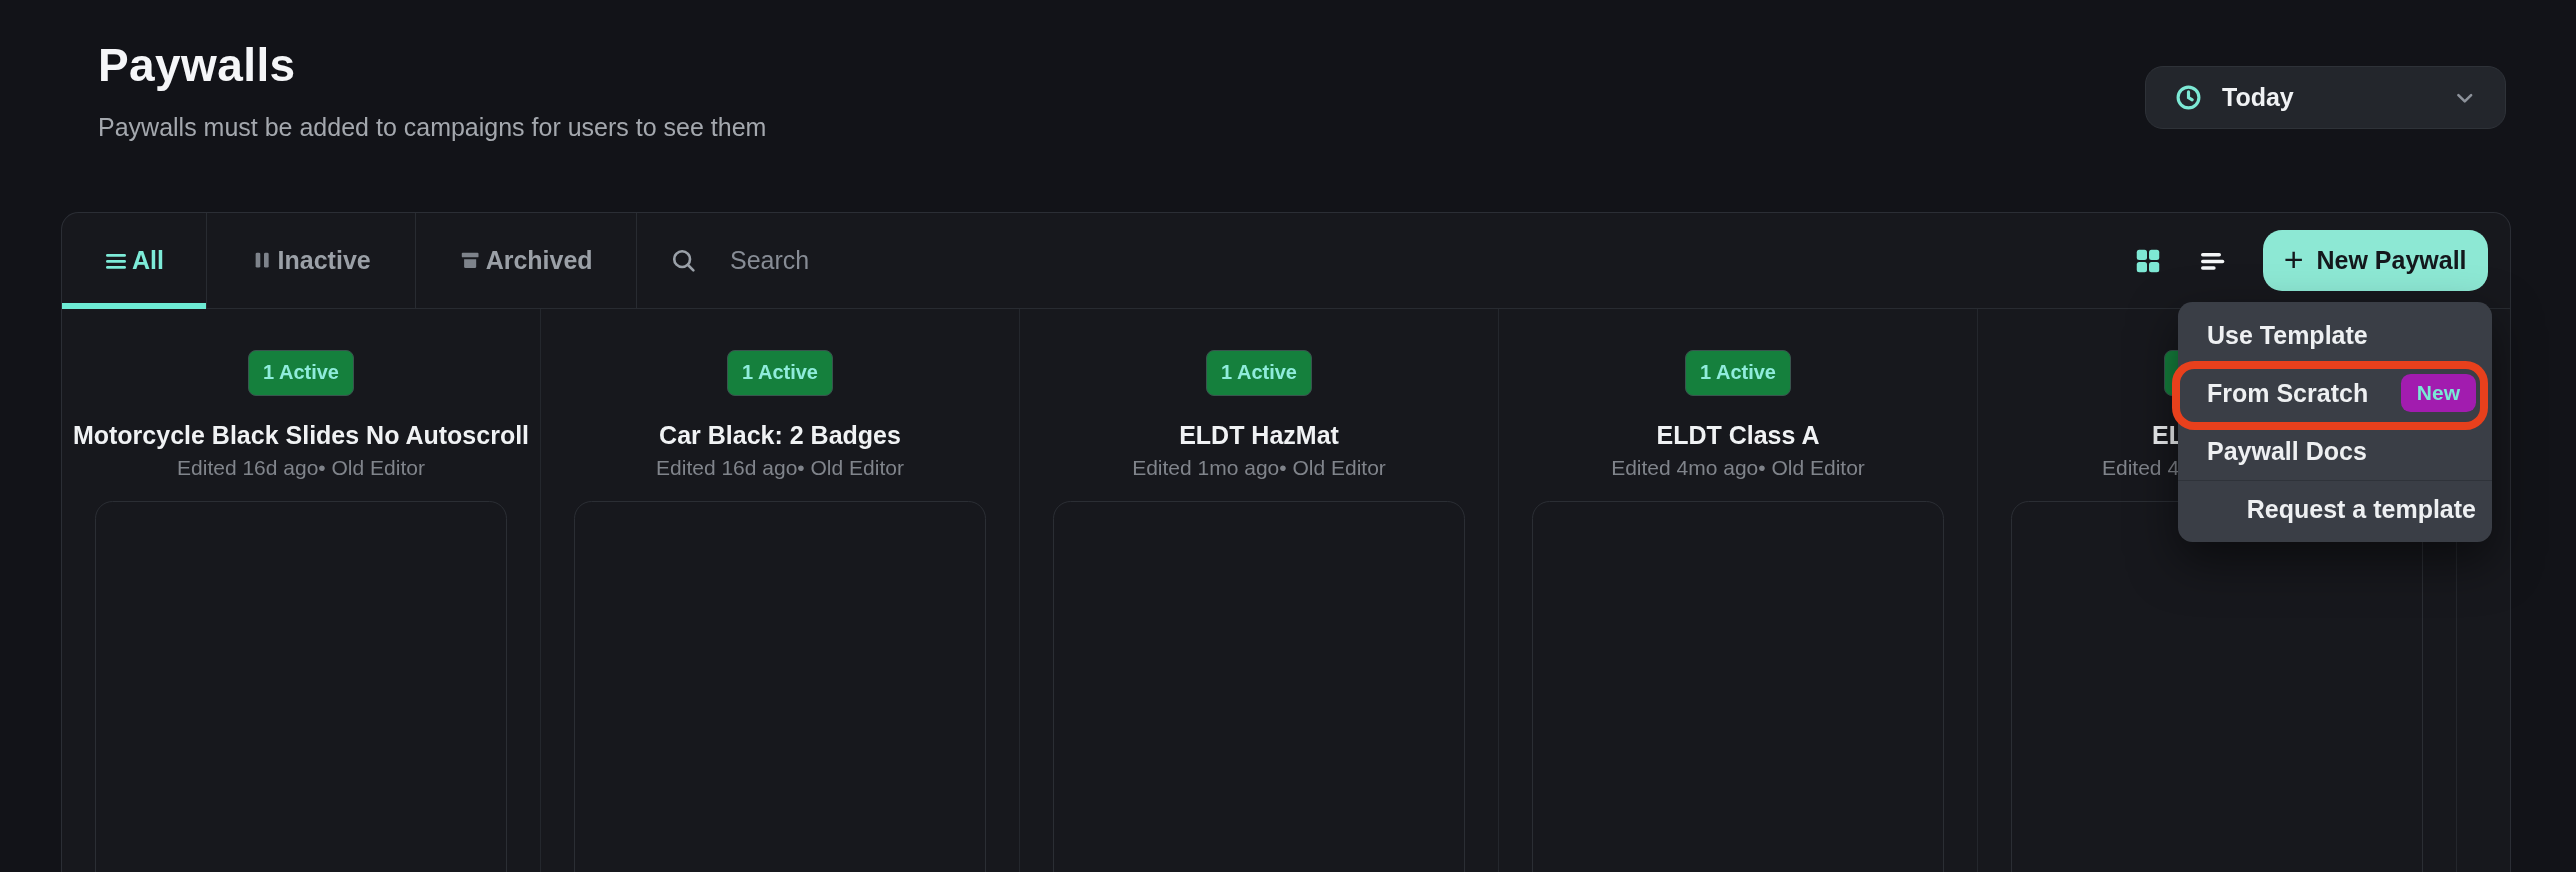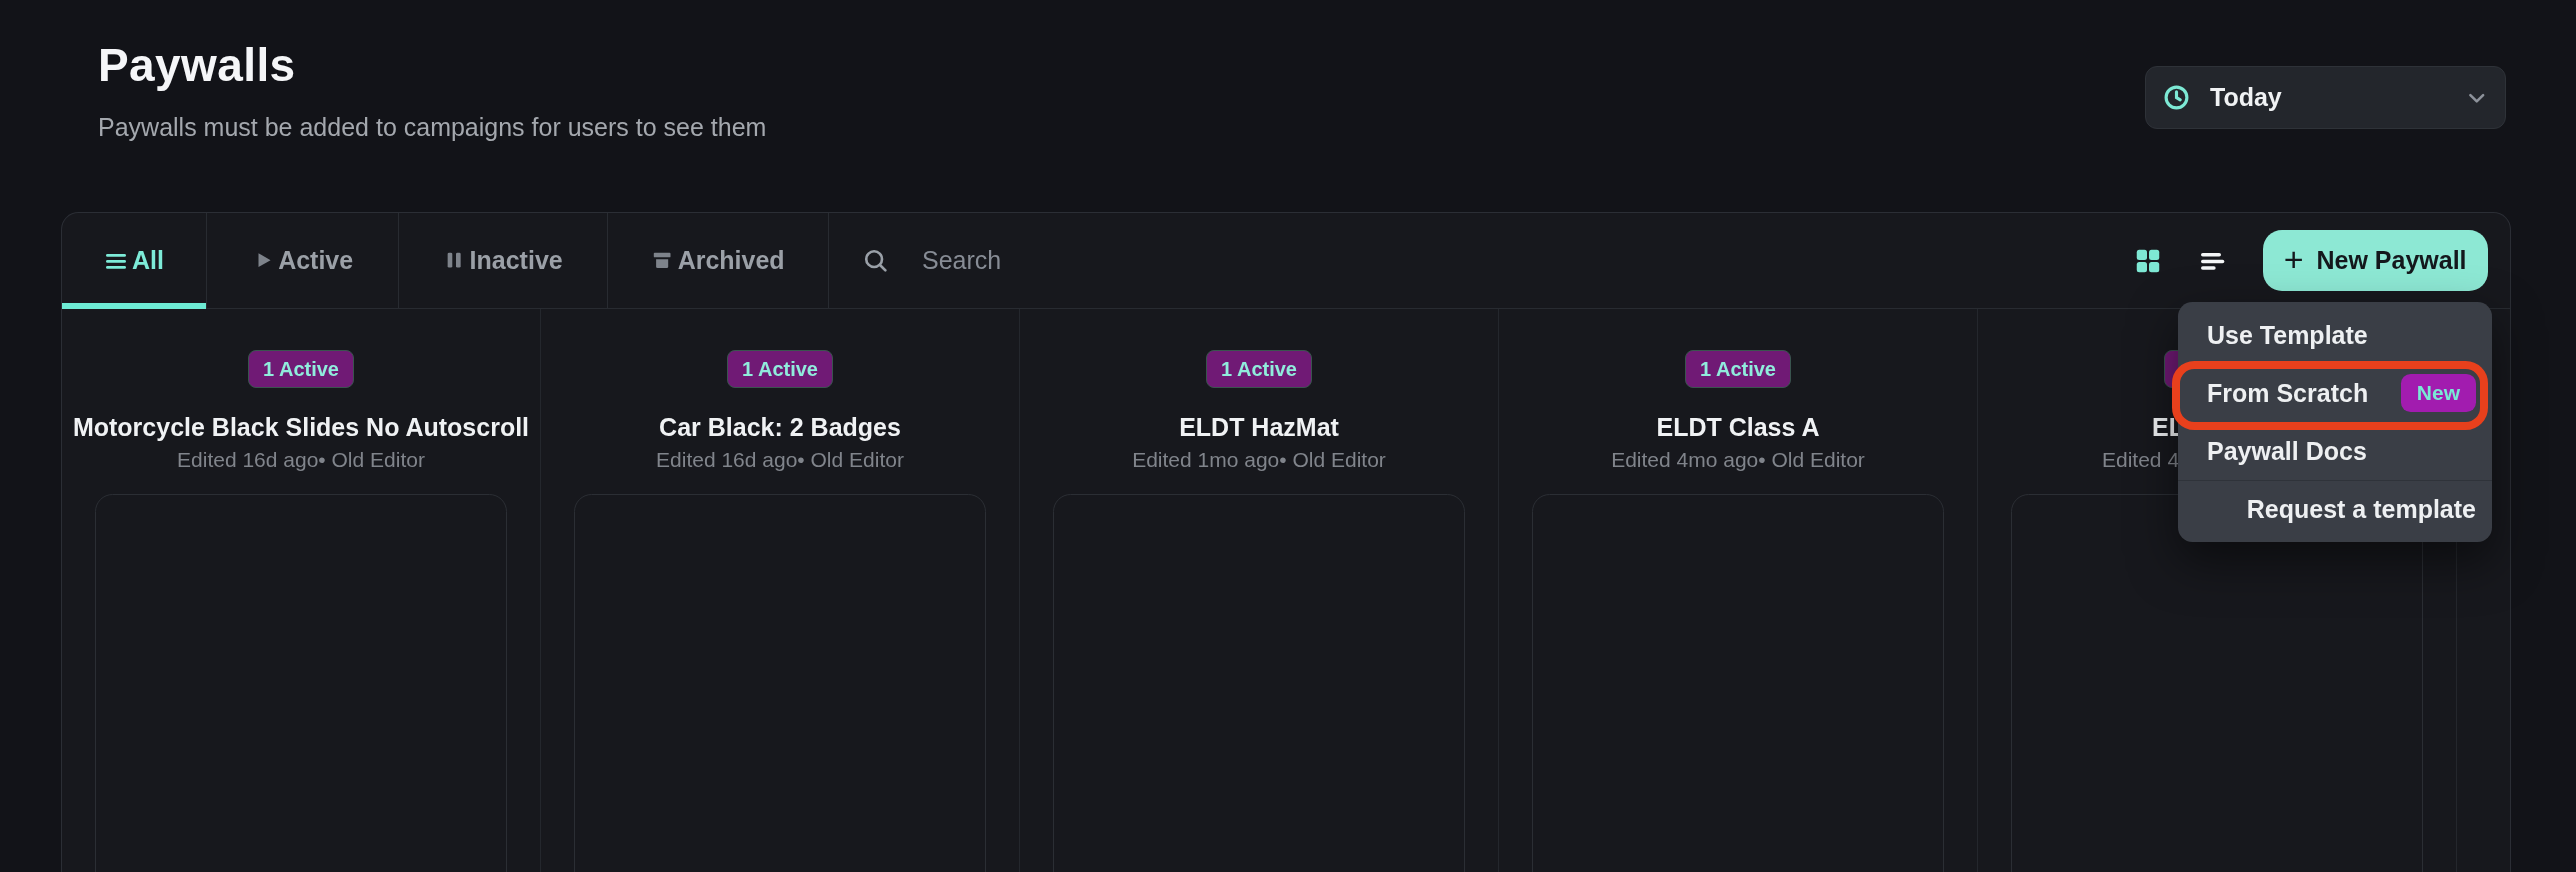--- a/index.html
+++ b/index.html
@@ -9,22 +9,22 @@
     background:#121318; color:#eef0f2;
     font-family:"Liberation Sans", sans-serif;
   }
 
   
   .page-title { position:absolute; left:98px; top:38px; margin:0; font-size:46px; font-weight:700; color:#f5f6f8; letter-spacing:0.4px; }
   .page-subtitle { position:absolute; left:98px; top:113px; margin:0; font-size:25px; font-weight:400; color:#a4a8ae; }
 
   .today-btn {
     position:absolute; left:2145px; top:66px; width:361px; height:63px;
-    background:#23262c; border:0.8px solid #2e3238; border-radius:12px;
-    display:flex; align-items:center; padding:0 16px; cursor:pointer;
+    background:#23262c; border:0.8px solid #2e3238; border-radius:18px;
+    display:flex; align-items:center; padding:0 28px; cursor:pointer;
   }
   .today-label { font-size:25px; font-weight:600; color:#f0f2f4; margin-left:19px; }
   .today-btn .chev { margin-left:auto; display:flex; }
 
   
   .panel {
     position:absolute; left:61px; top:212px; width:2450px; height:798px;
     background:#17181d; border:0.8px solid #2b2e35; border-bottom:none;
     border-radius:17.6px 17.6px 0 0;
   }
@@ -63,22 +63,22 @@
   .plus-glyph { font-size:34px; font-weight:400; line-height:1; margin-top:-4px; }
 
   
   .grid { display:flex; height:702px; }
   .col {
     width:479px; border-right:0.8px solid #24272d; padding-top:41px;
     display:flex; flex-direction:column; align-items:center; cursor:pointer;
   }
   .col-sliver { flex:1; border-right:none; cursor:default; }
   .status-badge {
-    height:38px; padding:0 13.6px; display:flex; align-items:center;
-    background:#701a75; border:1.6px solid #39544e; border-radius:8px;
+    height:46px; padding:0 13.6px; display:flex; align-items:center;
+    background:#15803d; border:1.6px solid #39544e; border-radius:8px;
     color:#90ecdc; font-size:20px; font-weight:600; white-space:nowrap;
   }
   .card-title { margin-top:25px; font-size:25px; font-weight:600; color:#f0f2f4; white-space:nowrap; }
   .card-meta { margin-top:6px; font-size:21px; color:#80848b; white-space:nowrap; }
   .preview { margin-top:21.5px; width:412px; height:511px; border:1.6px solid #2b2e34; border-radius:17.6px; }
 
   
   .col.occluded { align-items:flex-start; }
   .col.occluded .status-badge { align-self:center; }
   .col.occluded .card-title { padding-left:174px; }
@@ -139,28 +139,20 @@
         <svg width="24" height="24" viewBox="0 0 24 24" fill="currentColor">
           <rect x="2" y="5" width="20" height="2.8" rx="1.4"></rect>
           <rect x="2" y="11" width="20" height="2.8" rx="1.4"></rect>
           <rect x="2" y="17" width="20" height="2.8" rx="1.4"></rect>
         </svg>
       </span>
       <span>All</span>
       <span class="tab-underline"></span>
     </div>
 
-    <div class="tab tab-active-w">
-      <span class="ticon">
-        <svg width="22.3" height="22.3" viewBox="0 0 24 24" fill="currentColor">
-            <path d="M7 4.5l13 7.5-13 7.5z"></path>
-          </svg>
-      </span>
-      <span>Active</span>
-    </div>
 
     <div class="tab tab-inactive-w">
       <span class="ticon">
         <svg width="22.3" height="22.3" viewBox="0 0 24 24" fill="currentColor">
           <rect x="5" y="4" width="5" height="16" rx="1.5"></rect>
             <rect x="14" y="4" width="5" height="16" rx="1.5"></rect>
         </svg>
       </span>
       <span>Inactive</span>
     </div>

